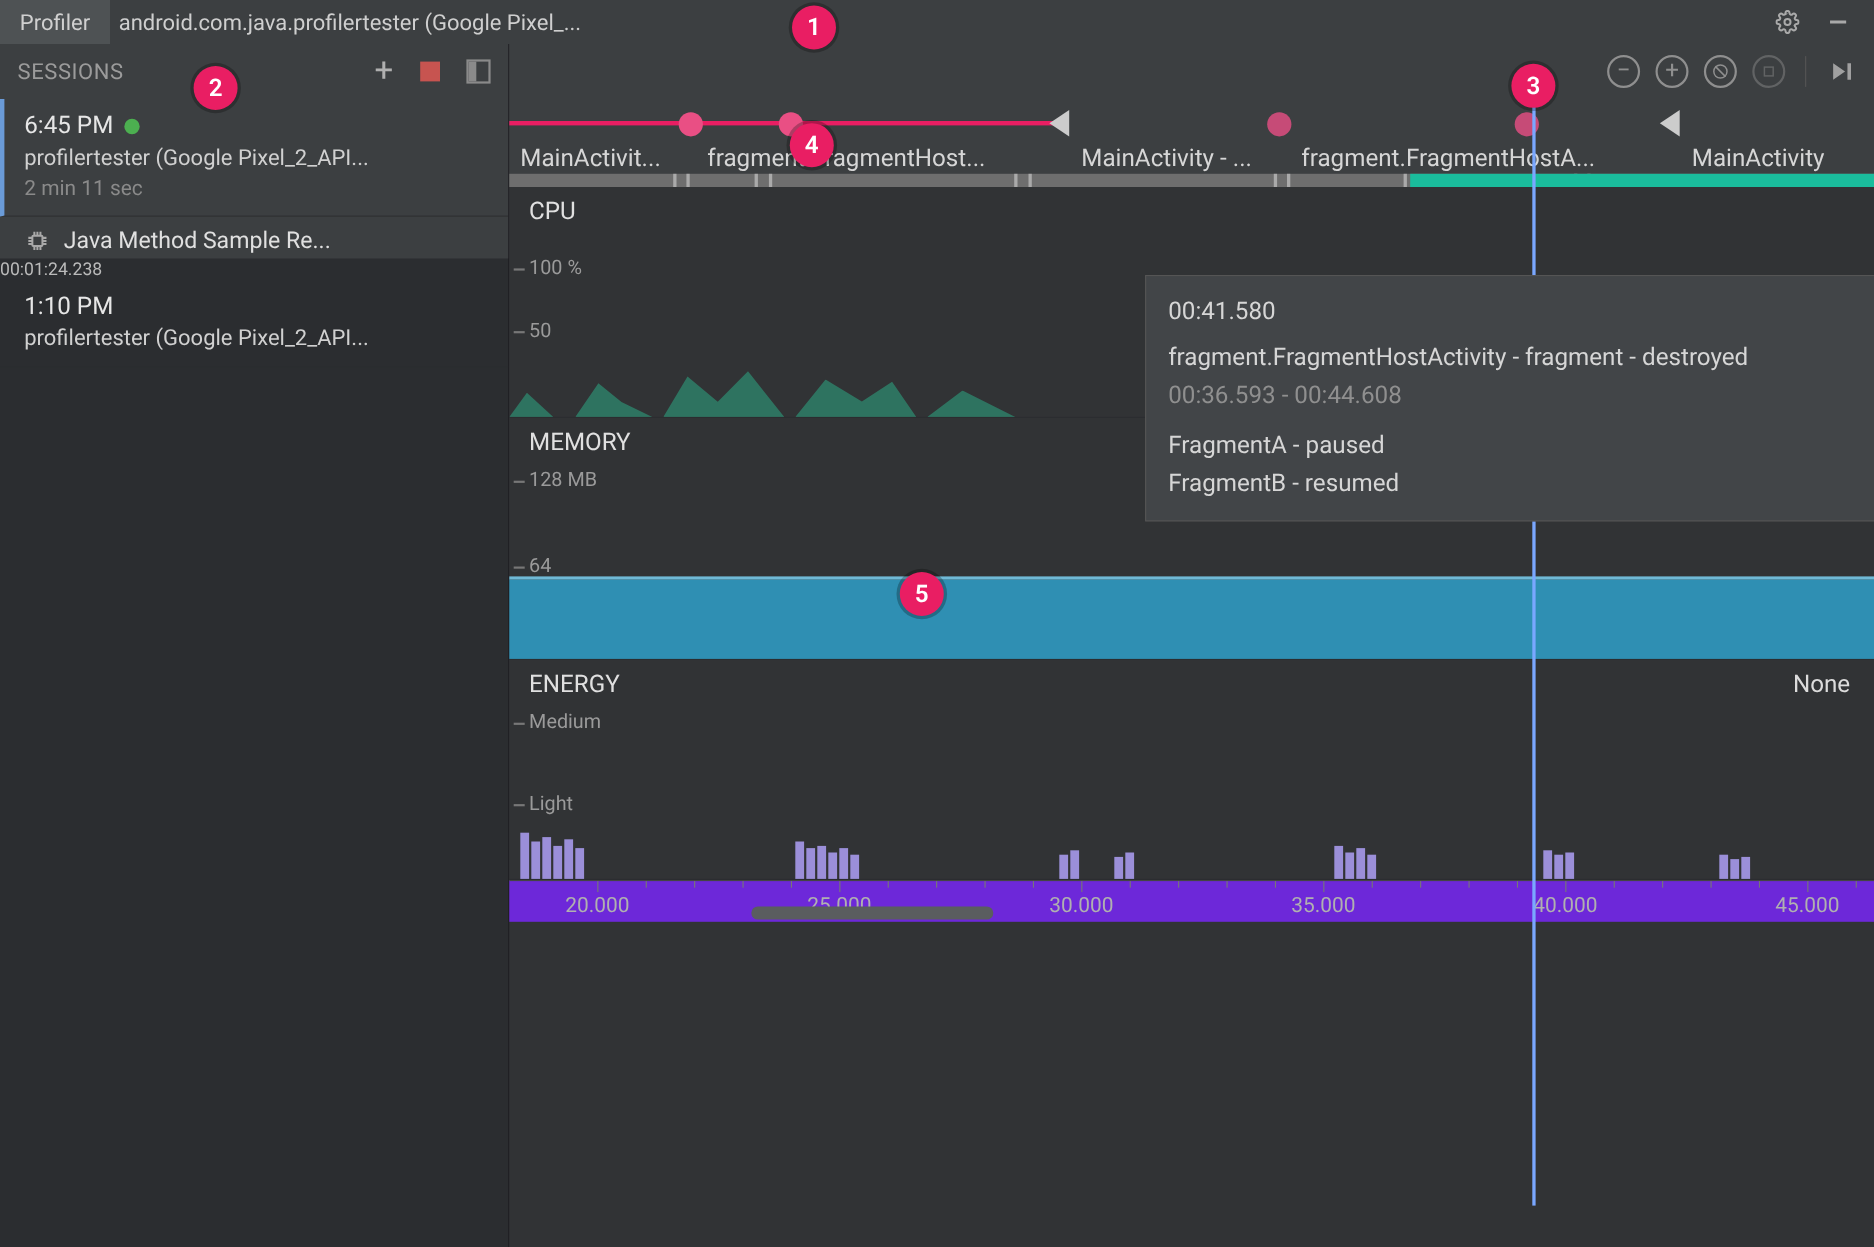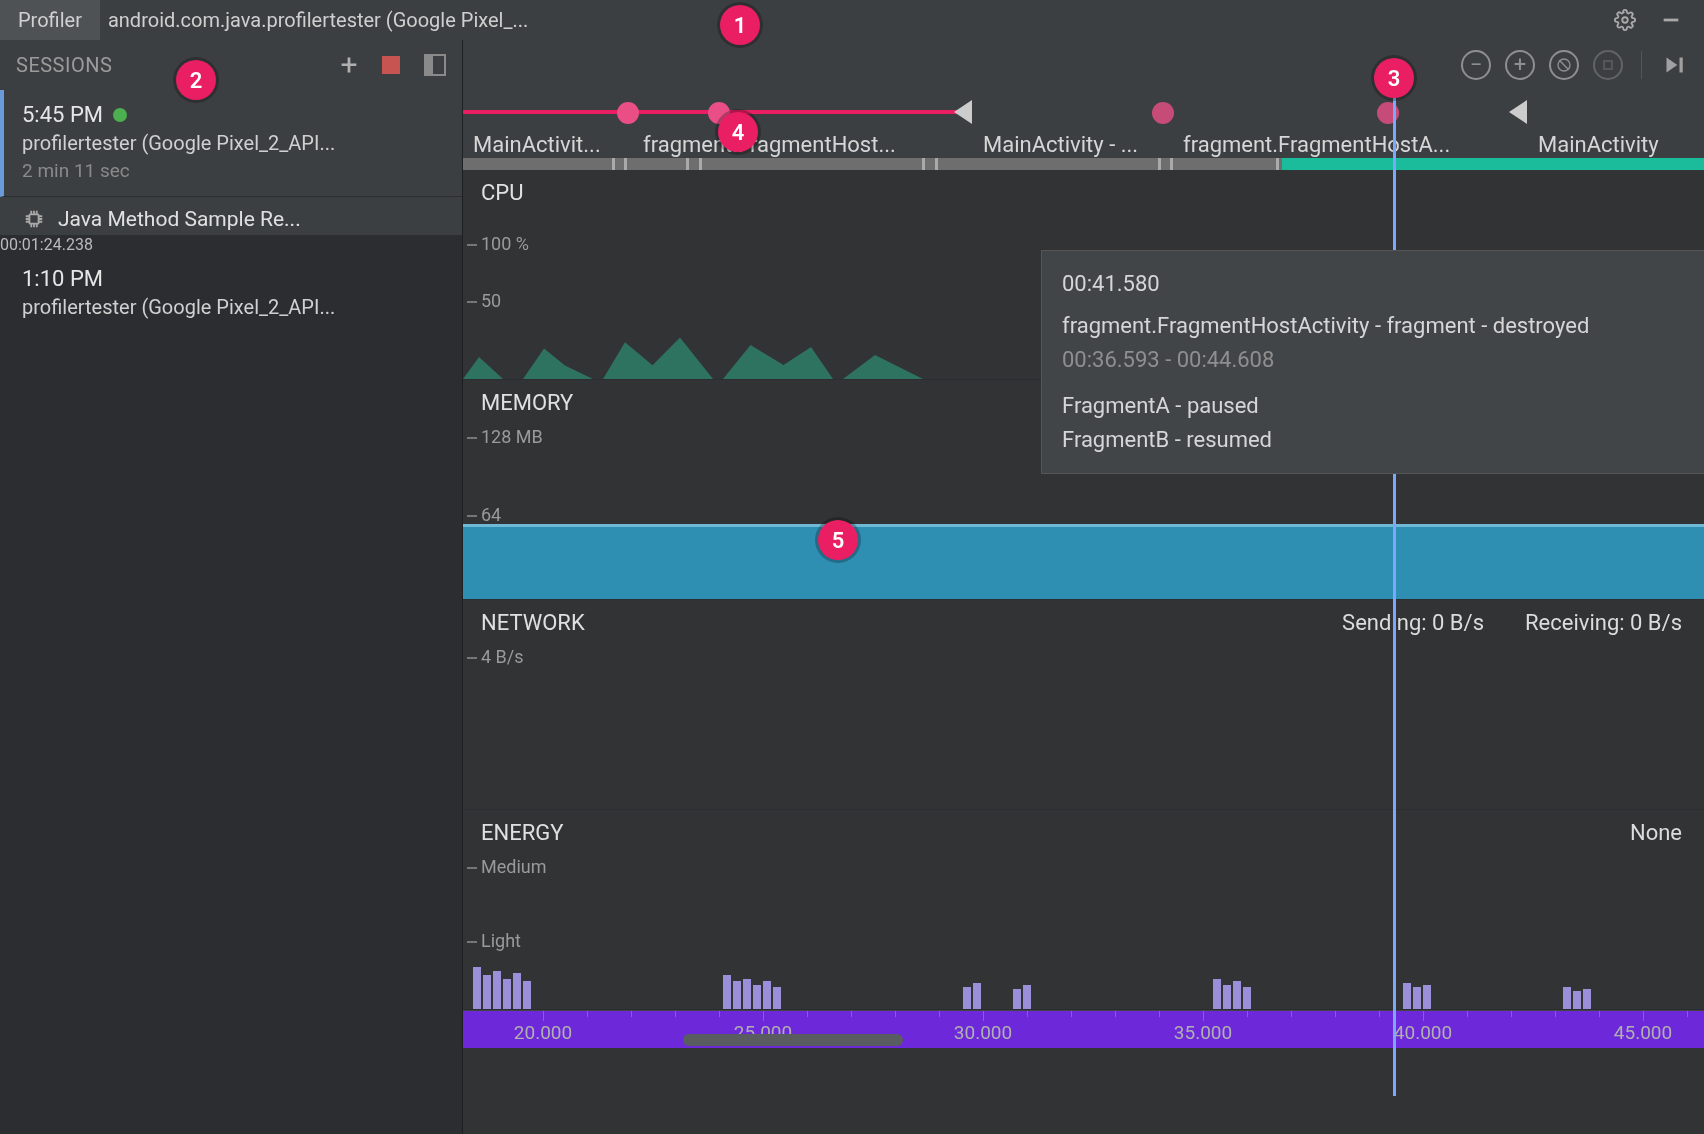--- a/index.html
+++ b/index.html
@@ -139,21 +139,21 @@
         <span class="title">SESSIONS</span>
         <span class="tools">
           <span class="plus">+</span>
           <span class="stop-sq"></span>
           <span class="layout-ico"></span>
         </span>
       </div>
 
       <div class="session active">
         <div class="time">
-          <span>5:45 PM</span>
+          <span>6:45 PM</span>
           <span class="dot-green"></span>
         </div>
         <div class="desc">profilertester (Google Pixel_2_API...</div>
         <div class="dur">2 min 11 sec</div>
       </div>
       <div class="recording">
         <span class="gear">
           <svg viewBox="0 0 24 24">
               <rect x="7" y="7" width="10" height="10" rx="1" fill="none" stroke="#a9a9a9" stroke-width="2"></rect>
               <path stroke="#a9a9a9" stroke-width="2" d="M9 3v4M12 3v4M15 3v4M9 17v4M12 17v4M15 17v4M3 9h4M3 12h4M3 15h4M17 9h4M17 12h4M17 15h4"></path>
@@ -242,26 +242,20 @@
 
       <div class="panel mem">
         <span class="title">MEMORY</span>
         <span class="right-val">58.9 MB</span>
         <span class="axis-lbl" style="top:46px;">128 MB</span>
         <span class="axis-lbl" style="top:124px;">64</span>
         <div class="mem-top"></div>
         <div class="mem-band"></div>
       </div>
 
-      <div class="panel net">
-        <span class="title">NETWORK</span>
-        <span class="right-val" style="right:220px;">Sending: 0 B/s</span>
-        <span class="right-val">Receiving: 0 B/s</span>
-        <span class="axis-lbl" style="top:46px;">4 B/s</span>
-      </div>
 
       <div class="panel energy">
         <span class="title">ENERGY</span>
         <span class="right-val">None</span>
         <span class="axis-lbl" style="top:46px;">Medium</span>
         <span class="axis-lbl" style="top:120px;">Light</span>
         <div class="energy-bars">
 
           <span class="ebar" style="left:10px; height:42px;"></span>
             <span class="ebar" style="left:20px; height:34px;"></span>

